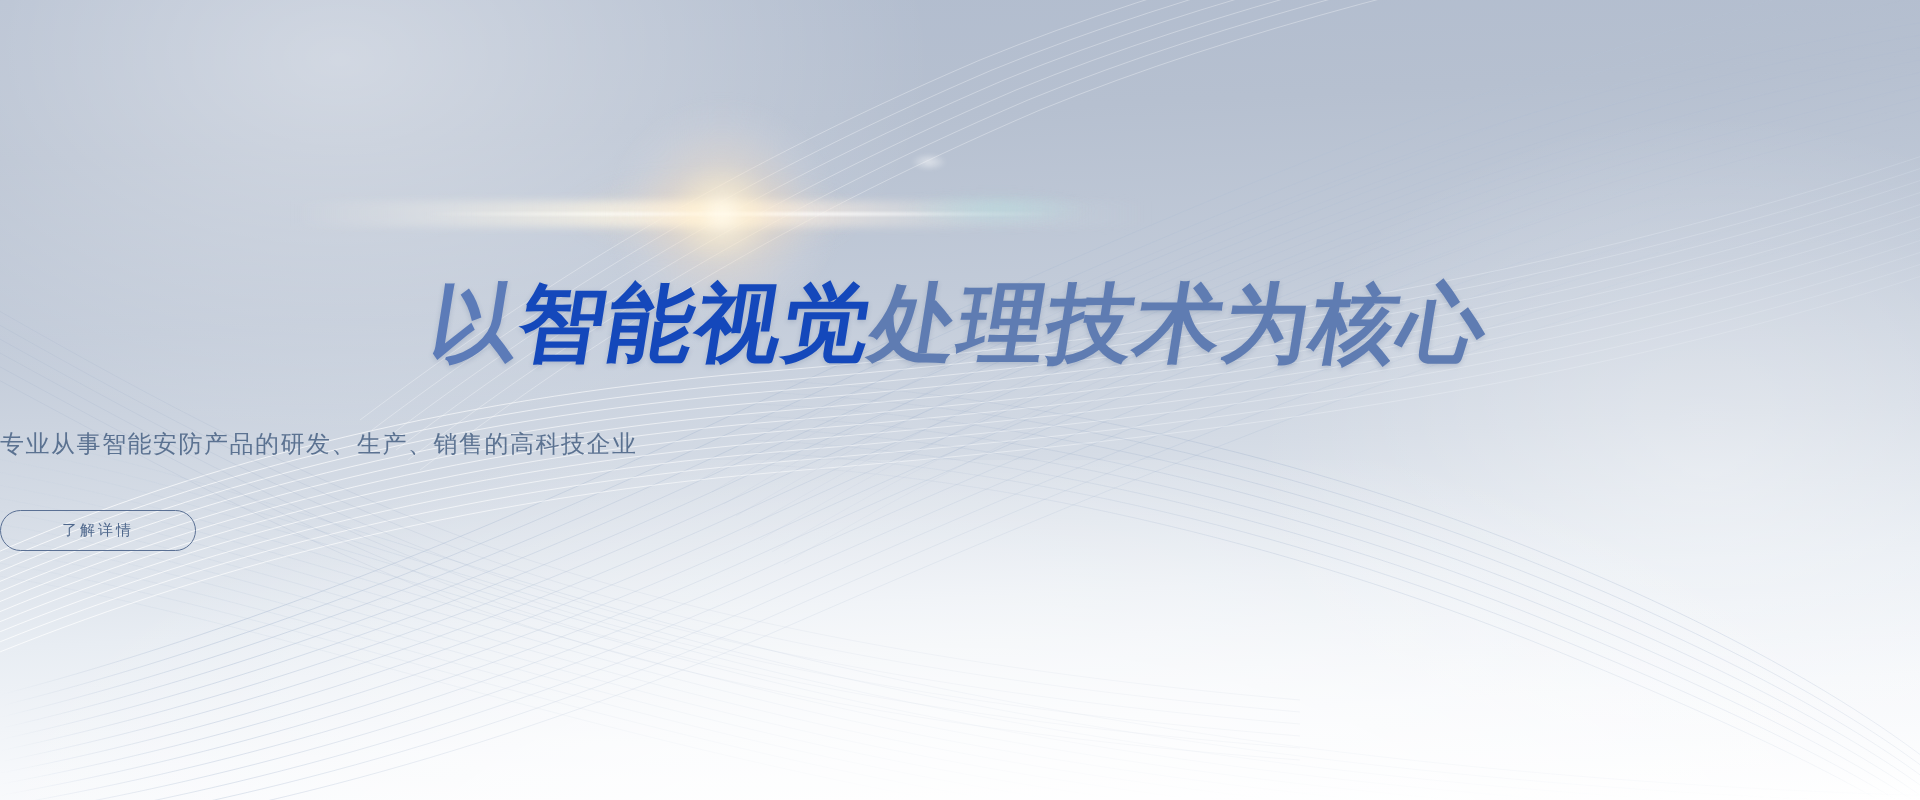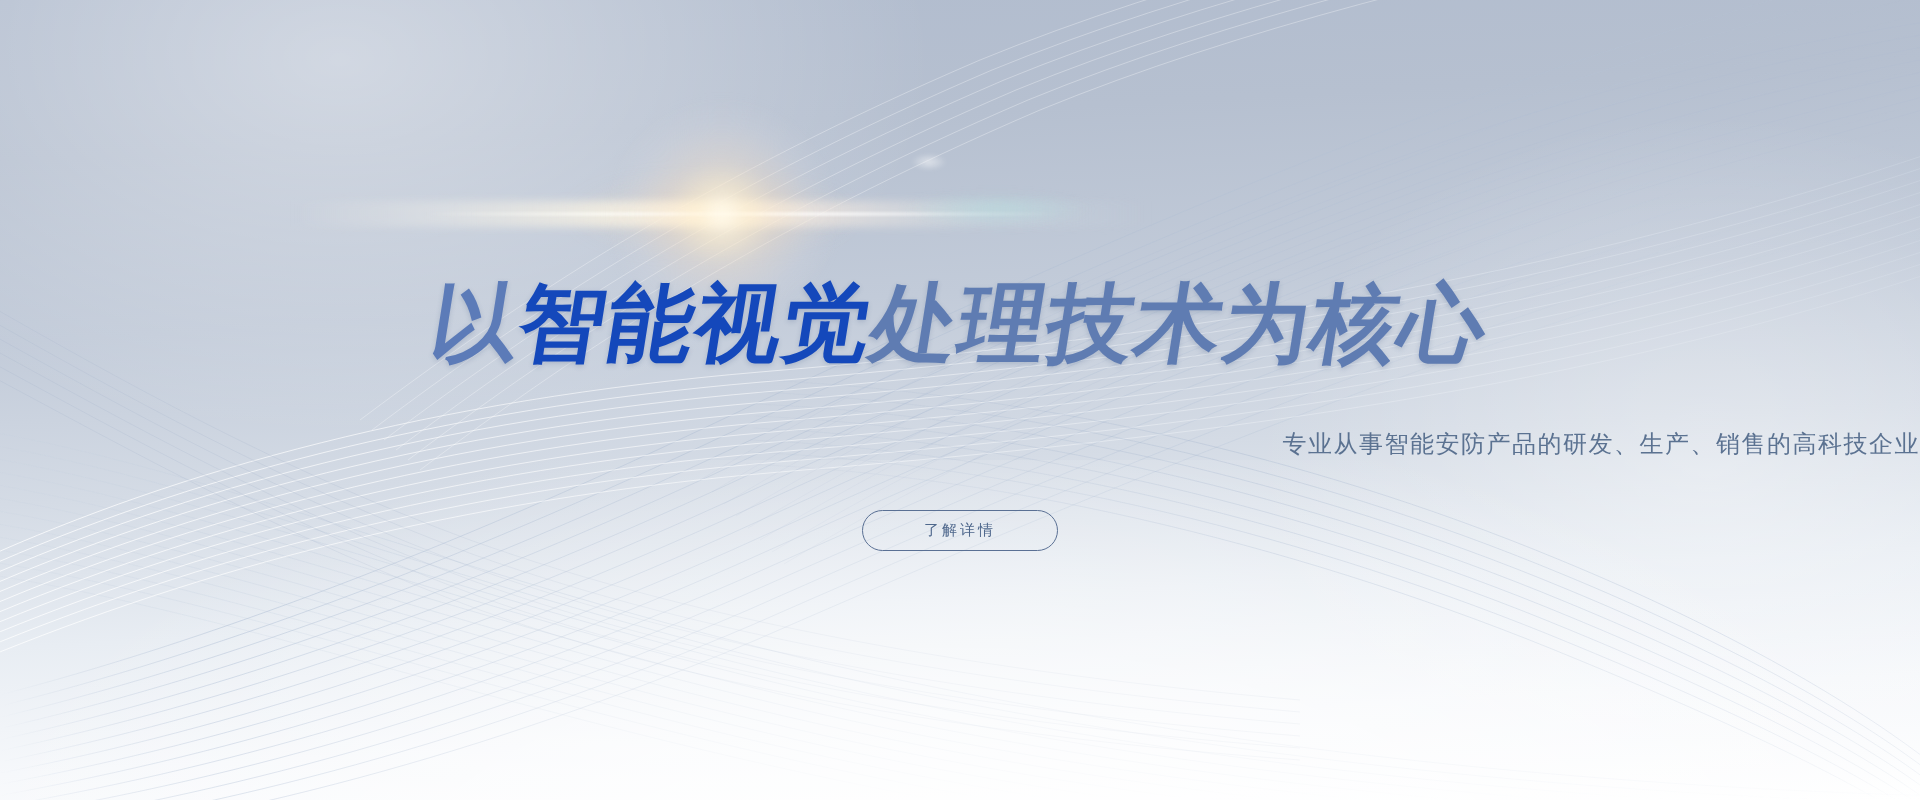--- a/index.html
+++ b/index.html
@@ -93,31 +93,31 @@
     display:inline-block;
     font-weight:900;
     text-shadow:0 2px 5px rgba(70,92,130,0.22);
   }
   .headline .seg-a{color:#5c7bb8;}
   .headline .seg-b{color:#1448bb;}
   .headline .seg-c{color:#5f7cb2;}
 
   .subtitle{
     position:absolute;top:404px;left:0;width:1920px;
-    text-align:right;
+    text-align:left;
     font-size:24px;
     letter-spacing:1.5px;
     color:#5b7291;
     font-family:"DejaVu Sans","Liberation Sans",sans-serif;
     white-space:nowrap;
   }
 
   .cta-wrap{
     position:absolute;top:510px;left:0;width:1920px;
-    display:flex;justify-content:center;
+    display:flex;
   }
   .cta{
     display:inline-flex;align-items:center;justify-content:center;
     width:196px;height:41px;
     border:1px solid #5a7094;
     border-radius:21px;
     background:transparent;
     color:#4e678c;
     font-size:15px;
     letter-spacing:3px;

